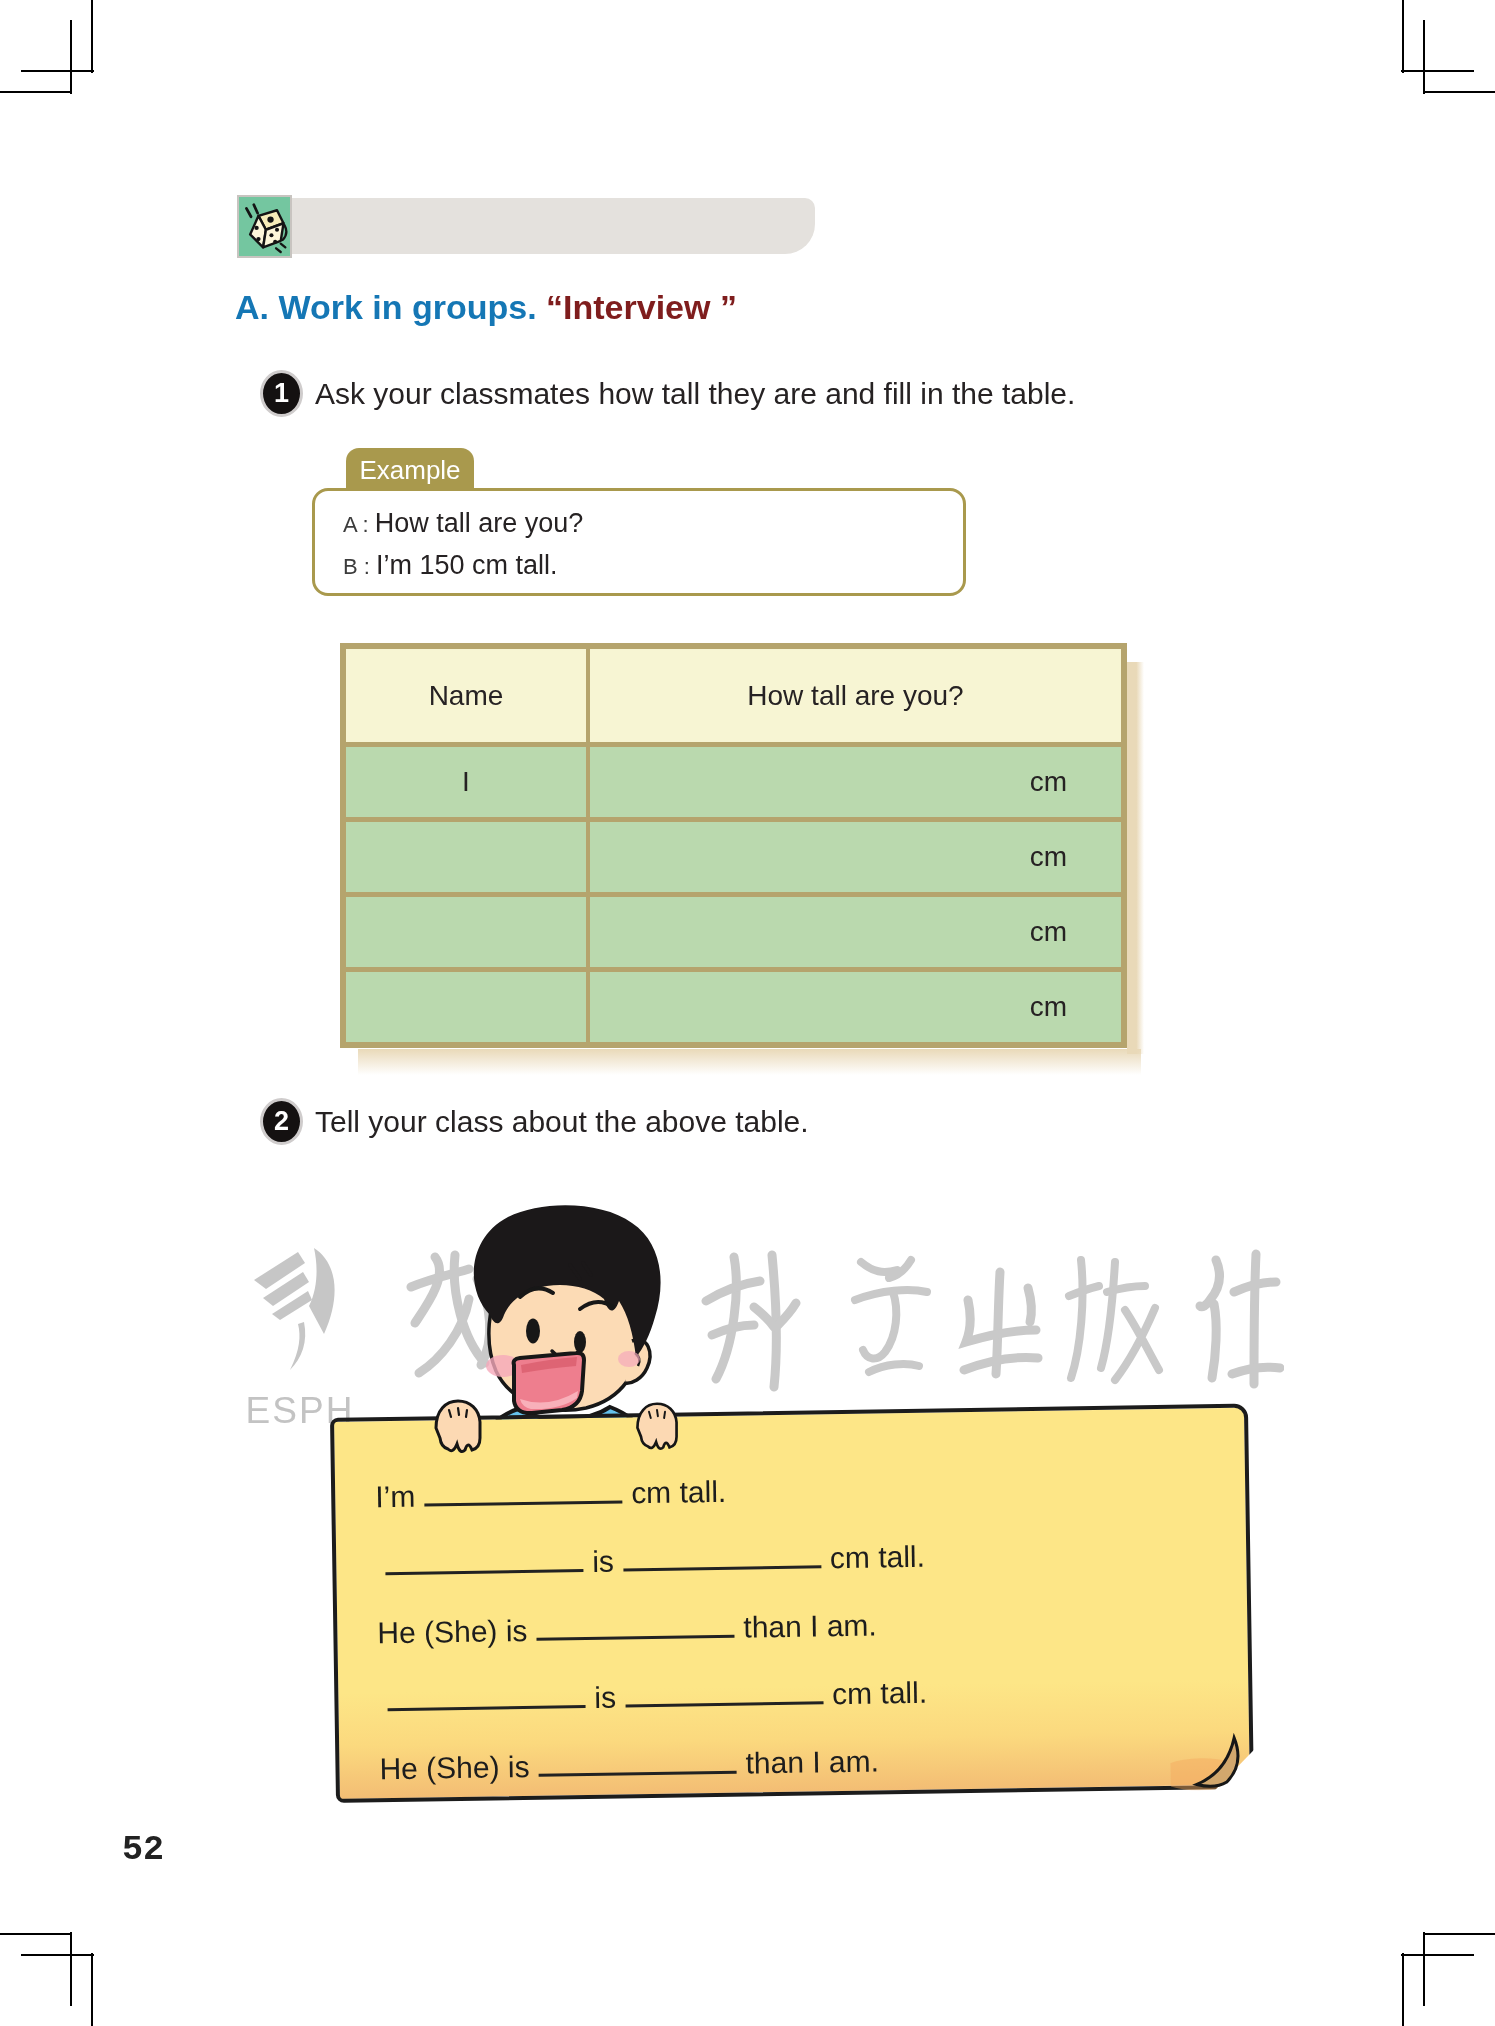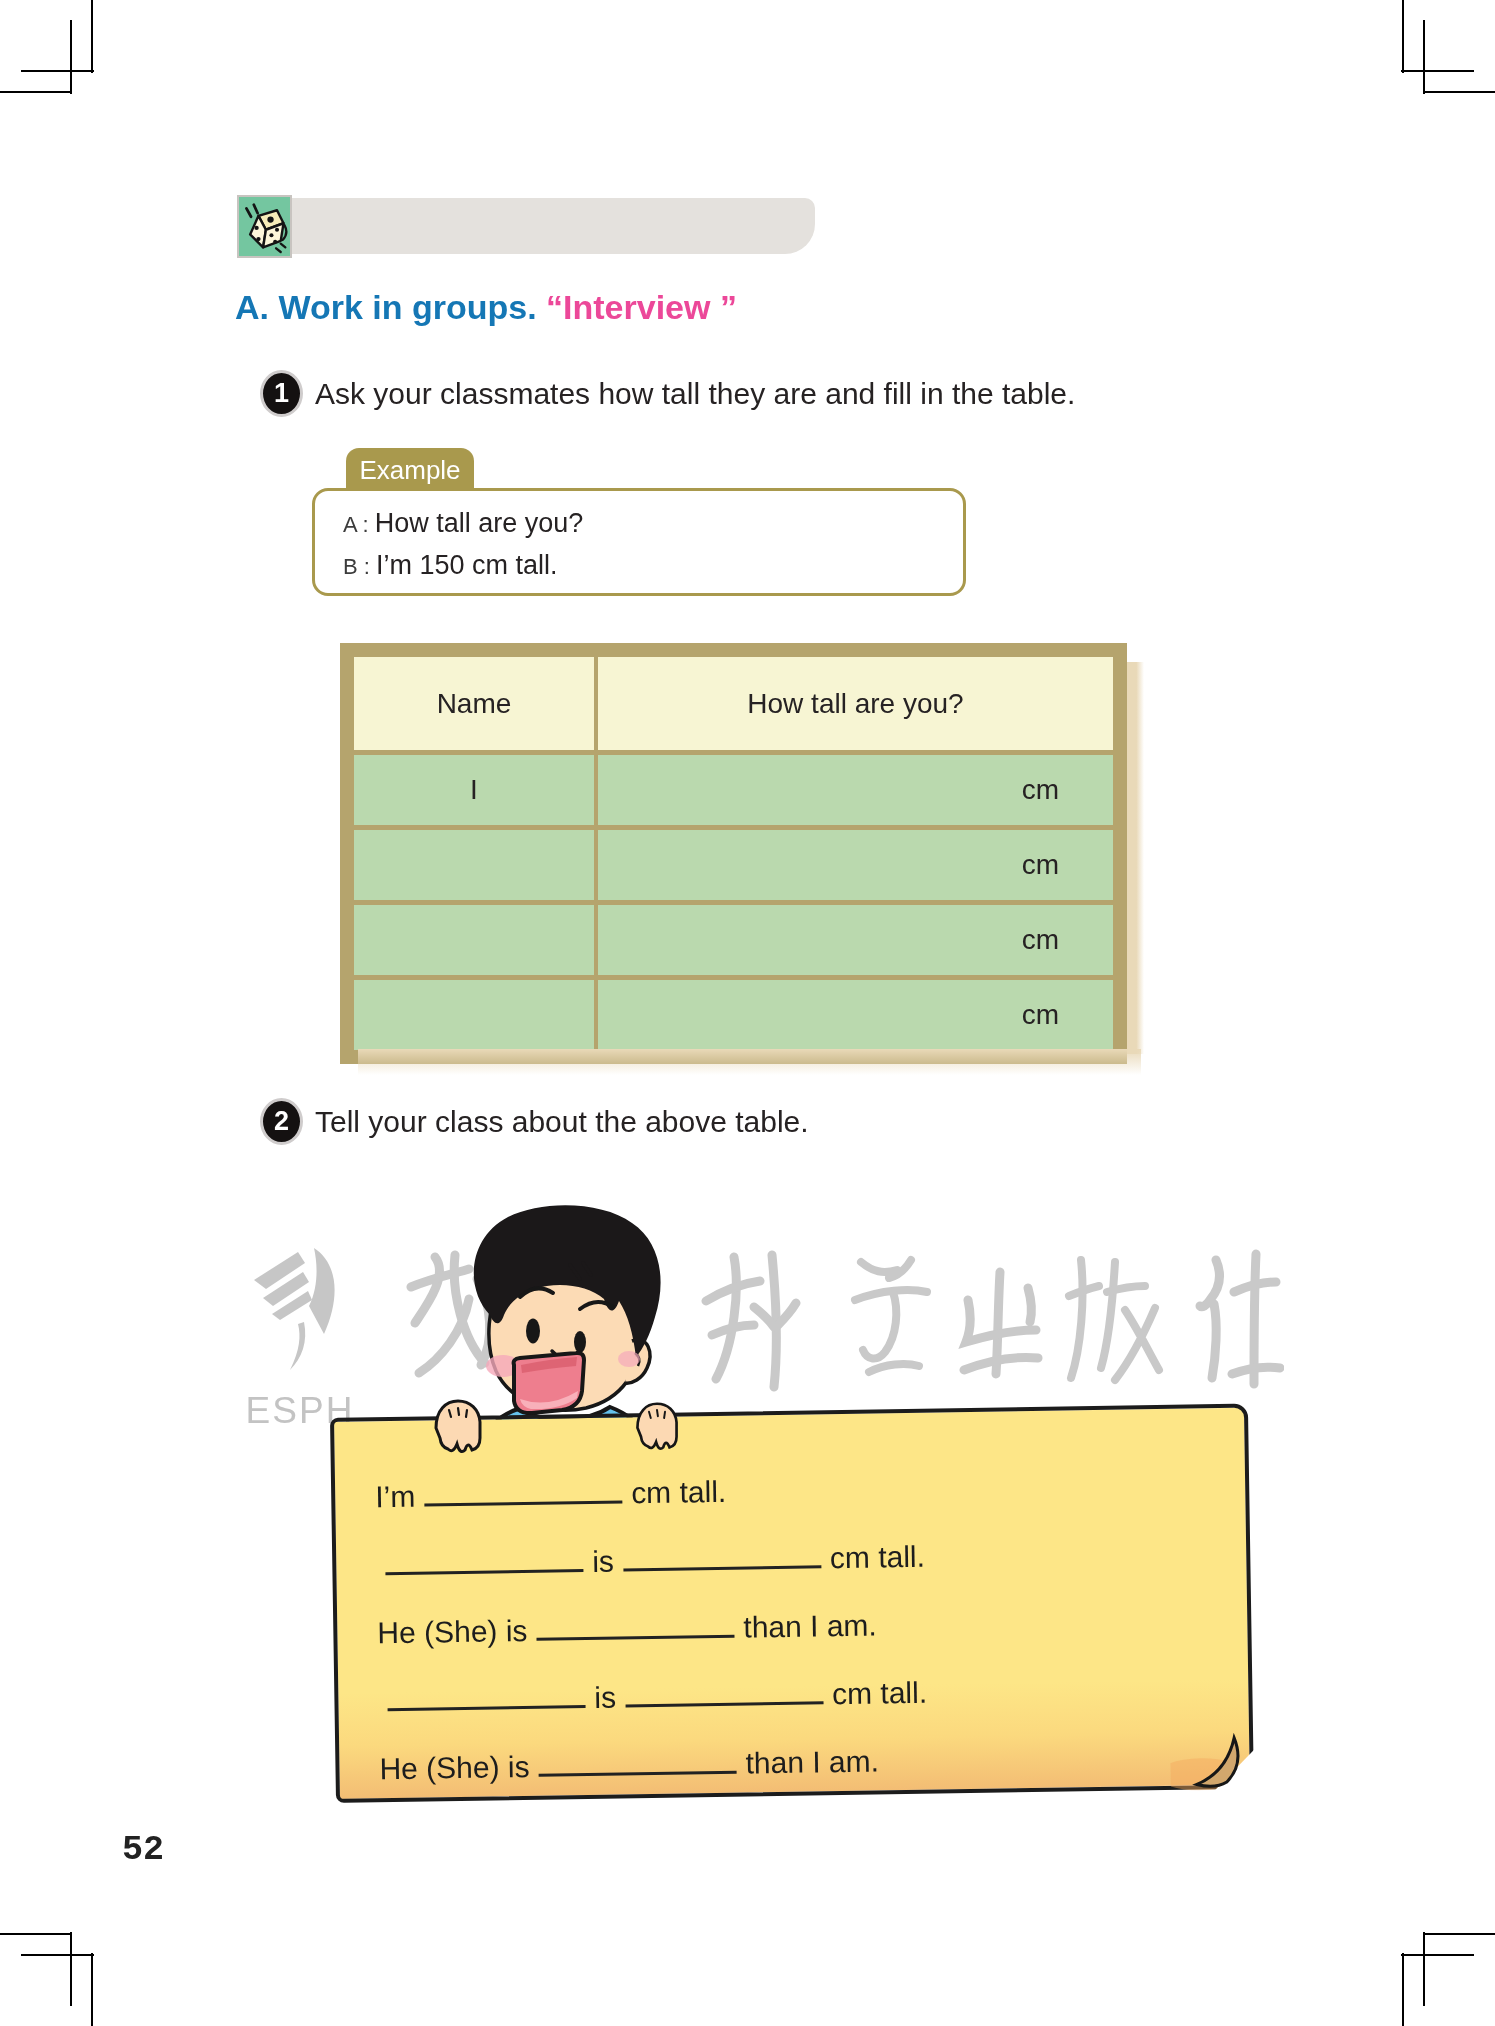--- a/index.html
+++ b/index.html
@@ -23,42 +23,42 @@
     background:#e4e1dd;border-radius:0 10px 30px 0;}
   .banner-icon{position:absolute;left:237px;top:195px;width:55px;height:63px;
     background:#74c6a0;border:2px solid #c8c4c0;box-sizing:border-box;}
   .banner-icon svg{width:100%;height:100%;display:block;}
   .banner-title{position:absolute;left:316px;top:198px;height:56px;line-height:56px;
     font-size:33px;font-weight:bold;color:#171414;letter-spacing:.5px;}
 
   
   .heading{position:absolute;left:235px;top:288px;font-size:34px;font-weight:bold;}
   .heading .blue{color:#1577b5;}
-  .heading .purple{color:#ec4899;}
+  .heading .purple{color:#7f1d1d;}
 
   
   .step{position:absolute;display:flex;align-items:center;}
   .step1{left:260px;top:370px;}
   .step2{left:260px;top:1098px;}
   .badge{width:37px;height:41px;border-radius:50%;background:#141111;color:#fff;
     border:3px solid #cfcccc;box-sizing:content-box;display:flex;align-items:center;justify-content:center;
     font-size:27px;font-weight:bold;flex:0 0 auto;}
   .step-text{margin-left:12px;font-size:30px;color:#262223;}
 
   
   .ex-tab{position:absolute;left:346px;top:448px;width:128px;height:50px;background:#a9994d;
     border-radius:13px 13px 0 0;color:#fff;font-size:26px;font-weight:normal;text-align:center;line-height:44px;}
   .ex-box{position:absolute;left:312px;top:488px;width:654px;height:108px;background:#fff;
     border:3px solid #a9994d;border-radius:16px;box-sizing:border-box;padding:12px 0 0 28px;}
   .ex-line{font-size:27px;line-height:40px;color:#262223;}
   .ex-line .spk{font-size:22px;color:#3c3c3c;margin-right:6px;}
 
   
   .tbl{position:absolute;left:340px;top:643px;width:787px;background:#b5a46d;
-    padding:14px;box-sizing:border-box;display:flex;flex-direction:column;gap:5px;text-align:center;}
+    padding:6px;box-sizing:border-box;display:flex;flex-direction:column;gap:5px;text-align:center;}
   .trow{display:flex;gap:4px;}
   .cell{box-sizing:border-box;}
   .c-name{width:240px;display:flex;align-items:center;justify-content:center;font-size:28px;}
   .c-val{flex:1;display:flex;align-items:center;justify-content:flex-end;padding-right:54px;font-size:28px;}
   .thead .cell{background:#f7f5d3;height:93px;}
   .thead .c-val{justify-content:center;padding-right:0;}
   .tdata .cell{background:#bad9ae;height:70px;}
   .shadow-b{position:absolute;left:358px;top:1049px;width:783px;height:26px;
     background:linear-gradient(#e9d9b8, rgba(233,217,184,0));}
   .shadow-r{position:absolute;left:1127px;top:662px;width:17px;height:392px;

